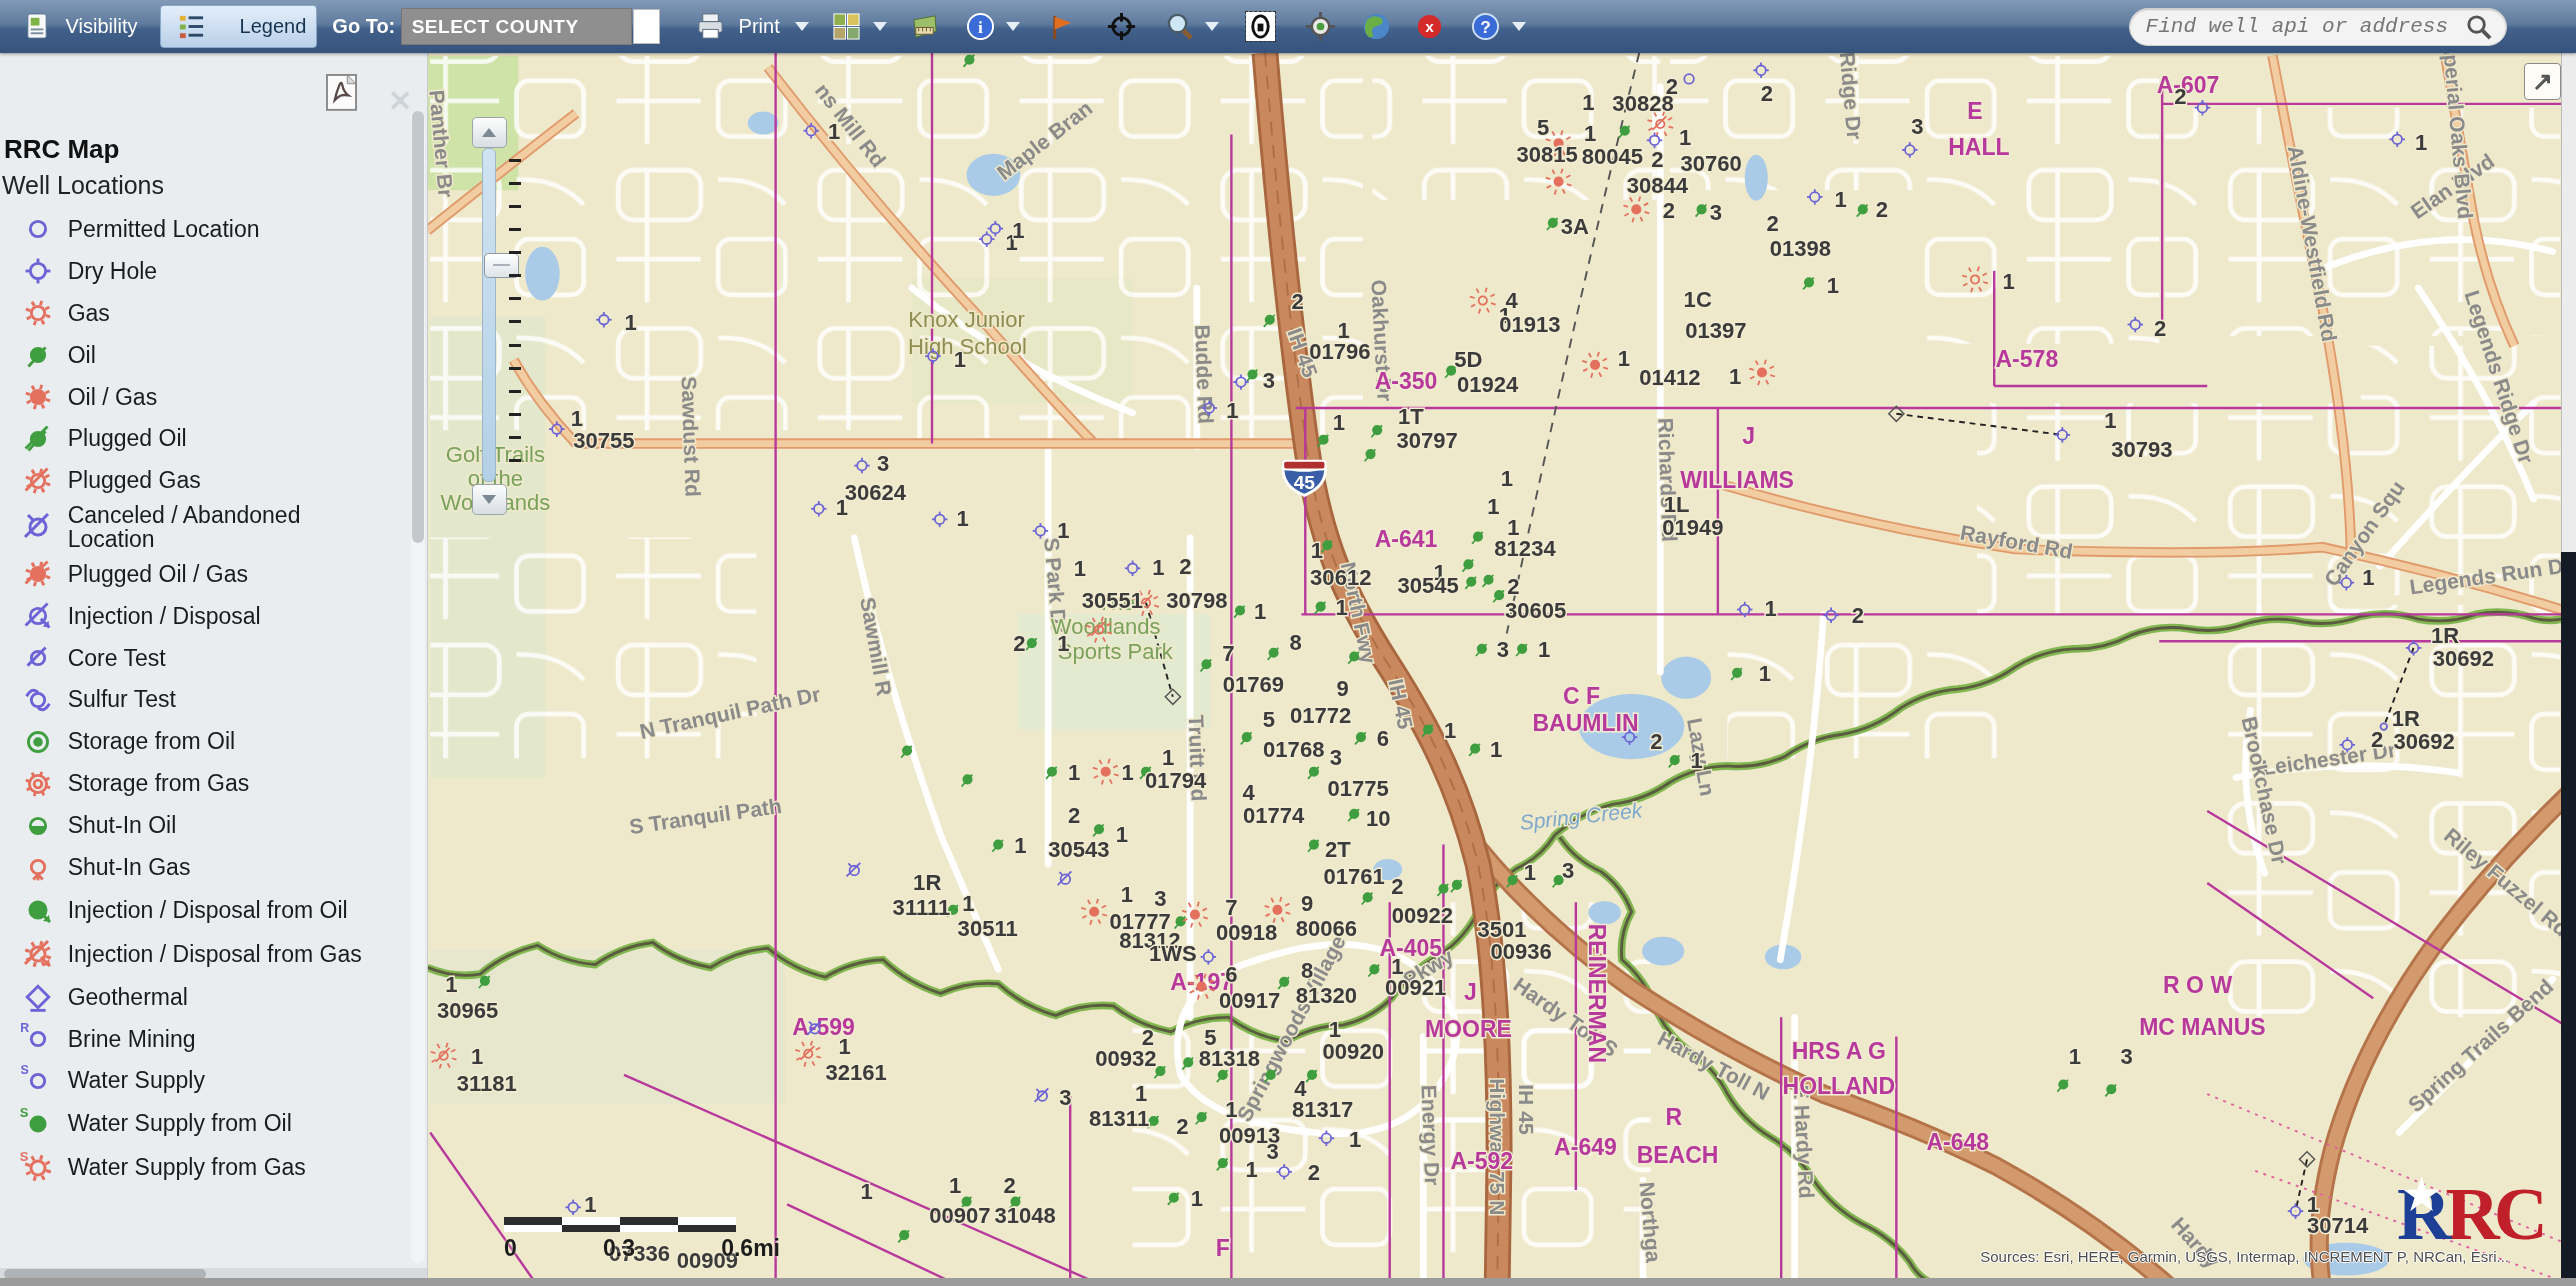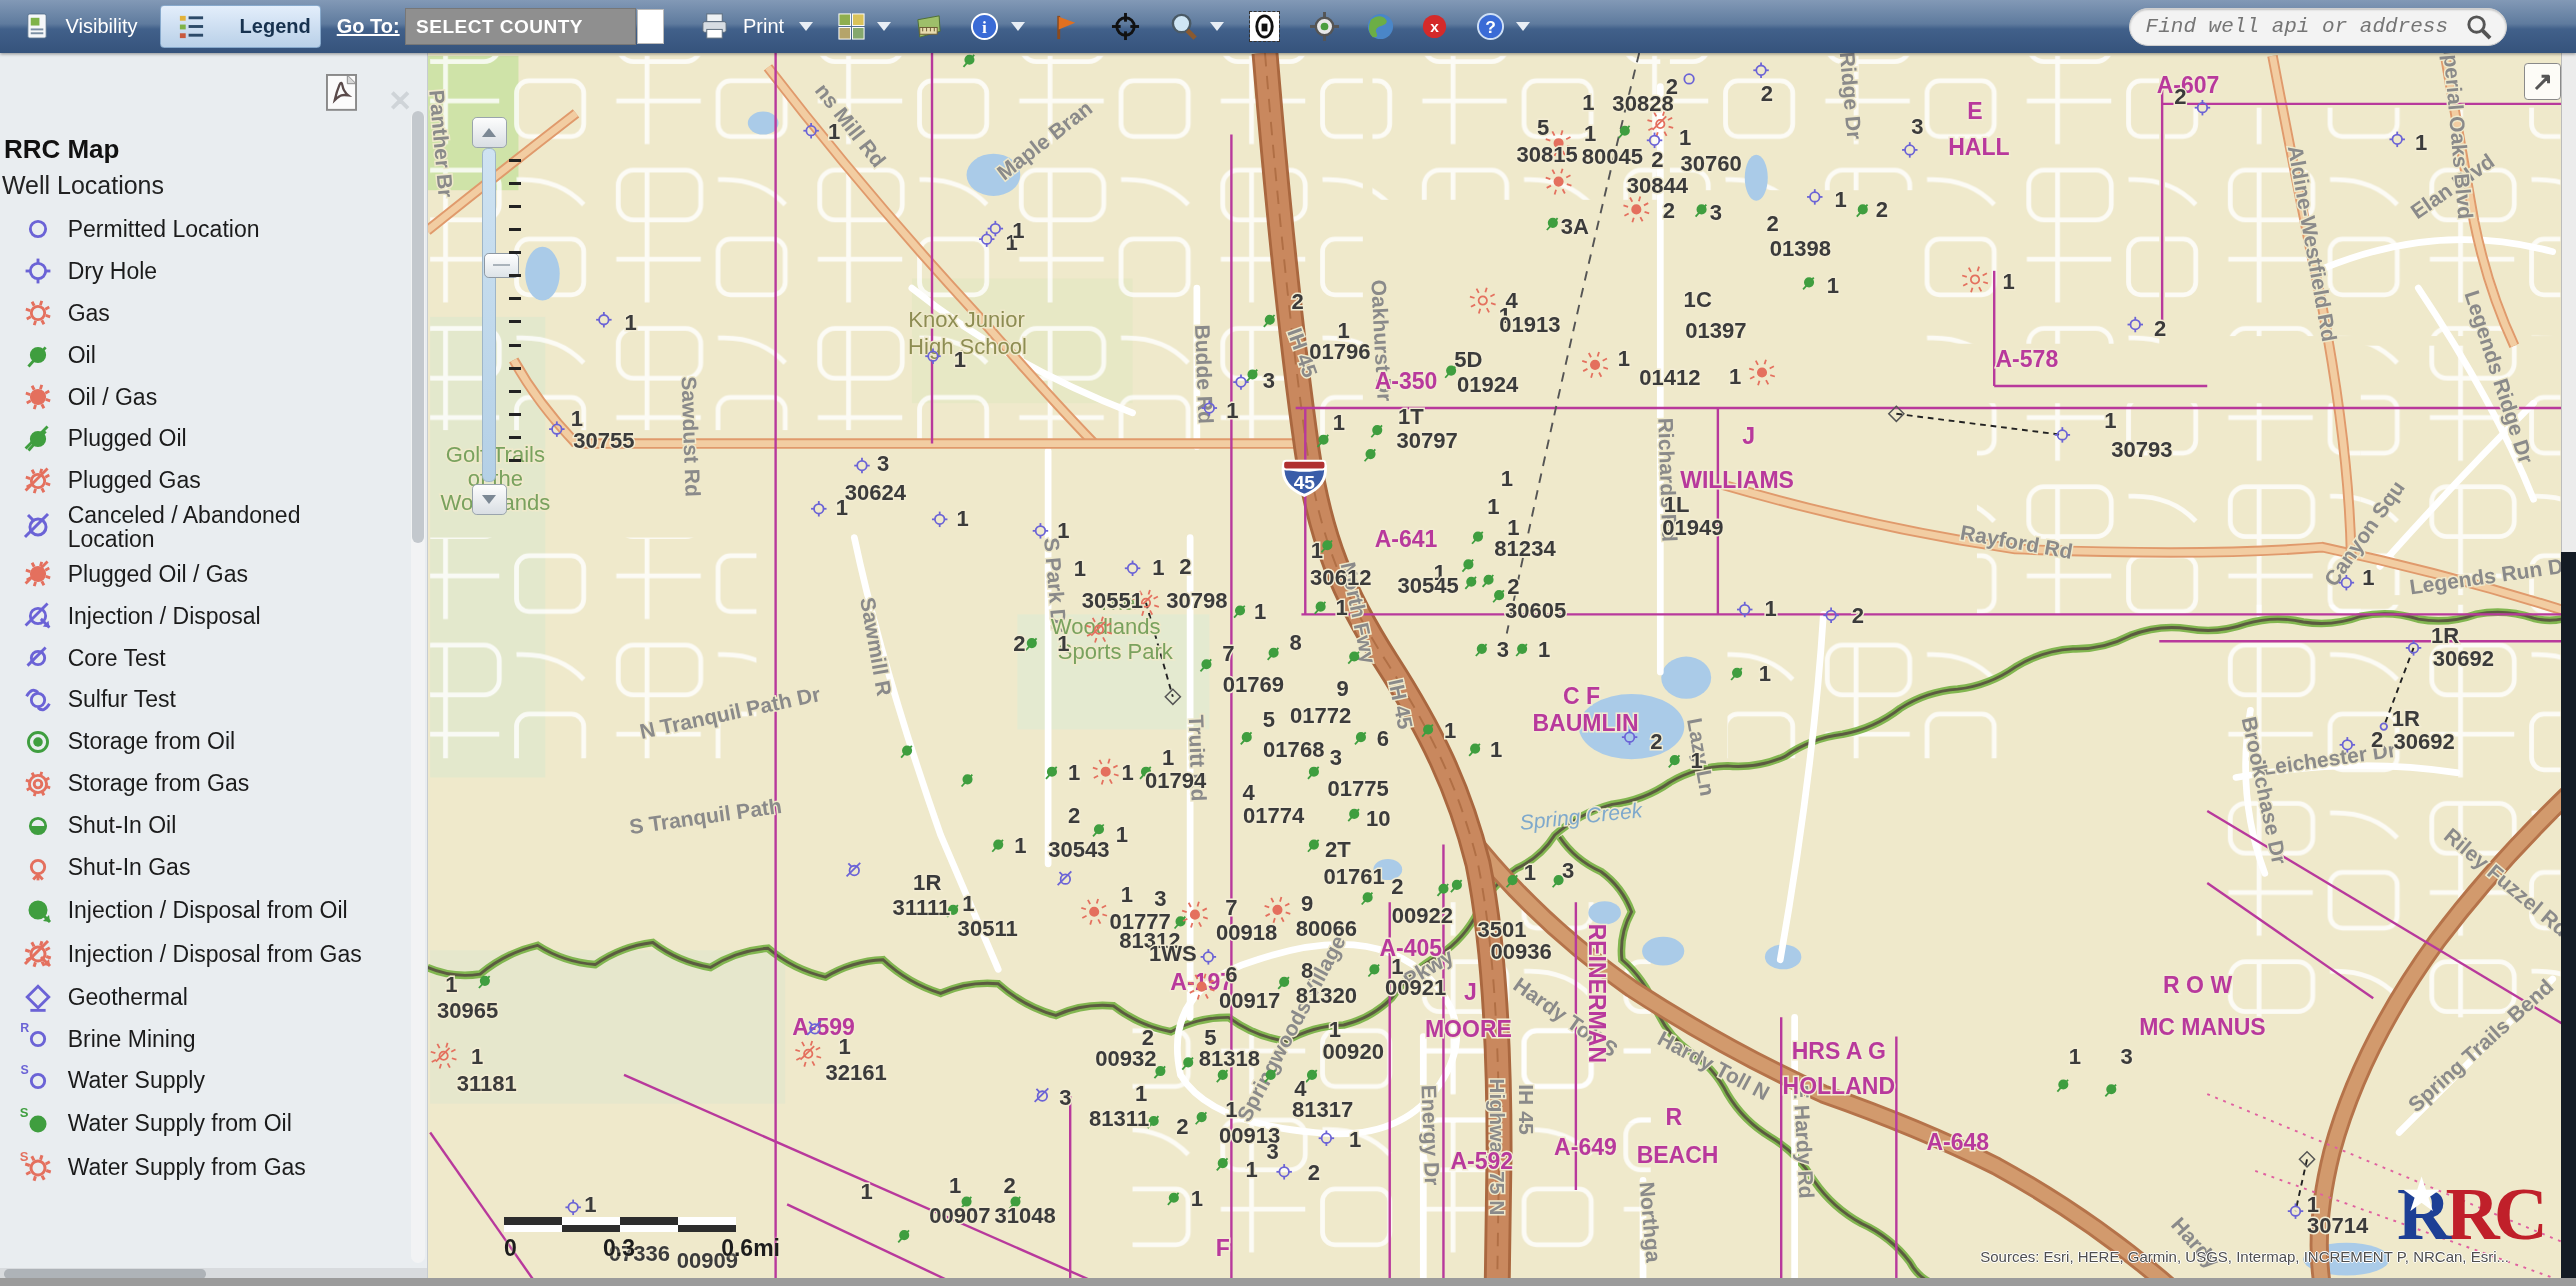--- a/index.html
+++ b/index.html
@@ -2,22 +2,22 @@
 <html><head>
 <meta charset="utf-8">
 <style>
   html,body{margin:0;padding:0;background:#dfe3e8;font-family:"Liberation Sans",sans-serif;}
   #app{position:relative;width:2576px;height:1286px;overflow:hidden;background:#efe9cb;}
   
   #toolbar{position:absolute;left:0;top:0;width:2576px;height:53px;
     background:linear-gradient(#8299b6 0%,#5f7b9e 45%,#41608a 55%,#35537c 100%);
     display:flex;align-items:center;color:#fff;font-size:20px;z-index:50;box-shadow:0 1.9px 2.9px rgba(0,0,0,.35);}
   .tb-btn{display:flex;align-items:center;gap:7.7px;padding:5.8px 9.6px;border-radius:3.8px;cursor:pointer;white-space:nowrap;}
-  .tb-btn.active{background:linear-gradient(#e3eefb,#b9d0e8);border:1px solid #87a9cc;color:#17324f;font-weight:bold;gap:28px;}
-  .tb-label{font-weight:bold;margin:0 5.8px 0 15.4px;text-decoration:underline;}
+  .tb-btn.active{background:linear-gradient(#e3eefb,#b9d0e8);border:1px solid #87a9cc;color:#17324f;font-weight:normal;gap:28px;}
+  .tb-label{font-weight:bold;margin:0 5.8px 0 15.4px;}
   #county-select{width:219px;height:35px;background:#8f8f8f;border:1px solid #777;color:#fff;
      font-size:19px;font-weight:bold;display:flex;align-items:center;padding-left:9.6px;letter-spacing:0.5px;}
   #county-spin{width:25px;height:33px;background:#fff;border:1px solid #bbb;margin-left:1px;}
   .caret{width:0;height:0;border-left:7.7px solid transparent;border-right:7.7px solid transparent;border-top:9.6px solid #e8eef5;margin:0 5.8px;cursor:pointer;}
   .ticon{width:29px;height:29px;display:inline-block;margin:0 5.8px;cursor:pointer;flex:none;}
   #search-pill{position:absolute;right:69px;top:7.7px;width:349px;height:36px;background:#f3f3f3;border:1.9px solid #cfcfcf;
      border-radius:19px;display:flex;align-items:center;padding:0 13.4px;box-shadow:inset 0 1px 1.9px rgba(0,0,0,.2);}
   #search-pill input{flex:1;border:none;background:transparent;outline:none;font-style:italic;font-size:21px;color:#8f8f8f;font-family:Liberation Mono, monospace;}
   
   #legend-panel{position:absolute;left:0;top:53px;width:427px;height:1233px;background:#e9edf0;z-index:40;overflow:hidden;border-right:1px solid #c7ccd1;}

